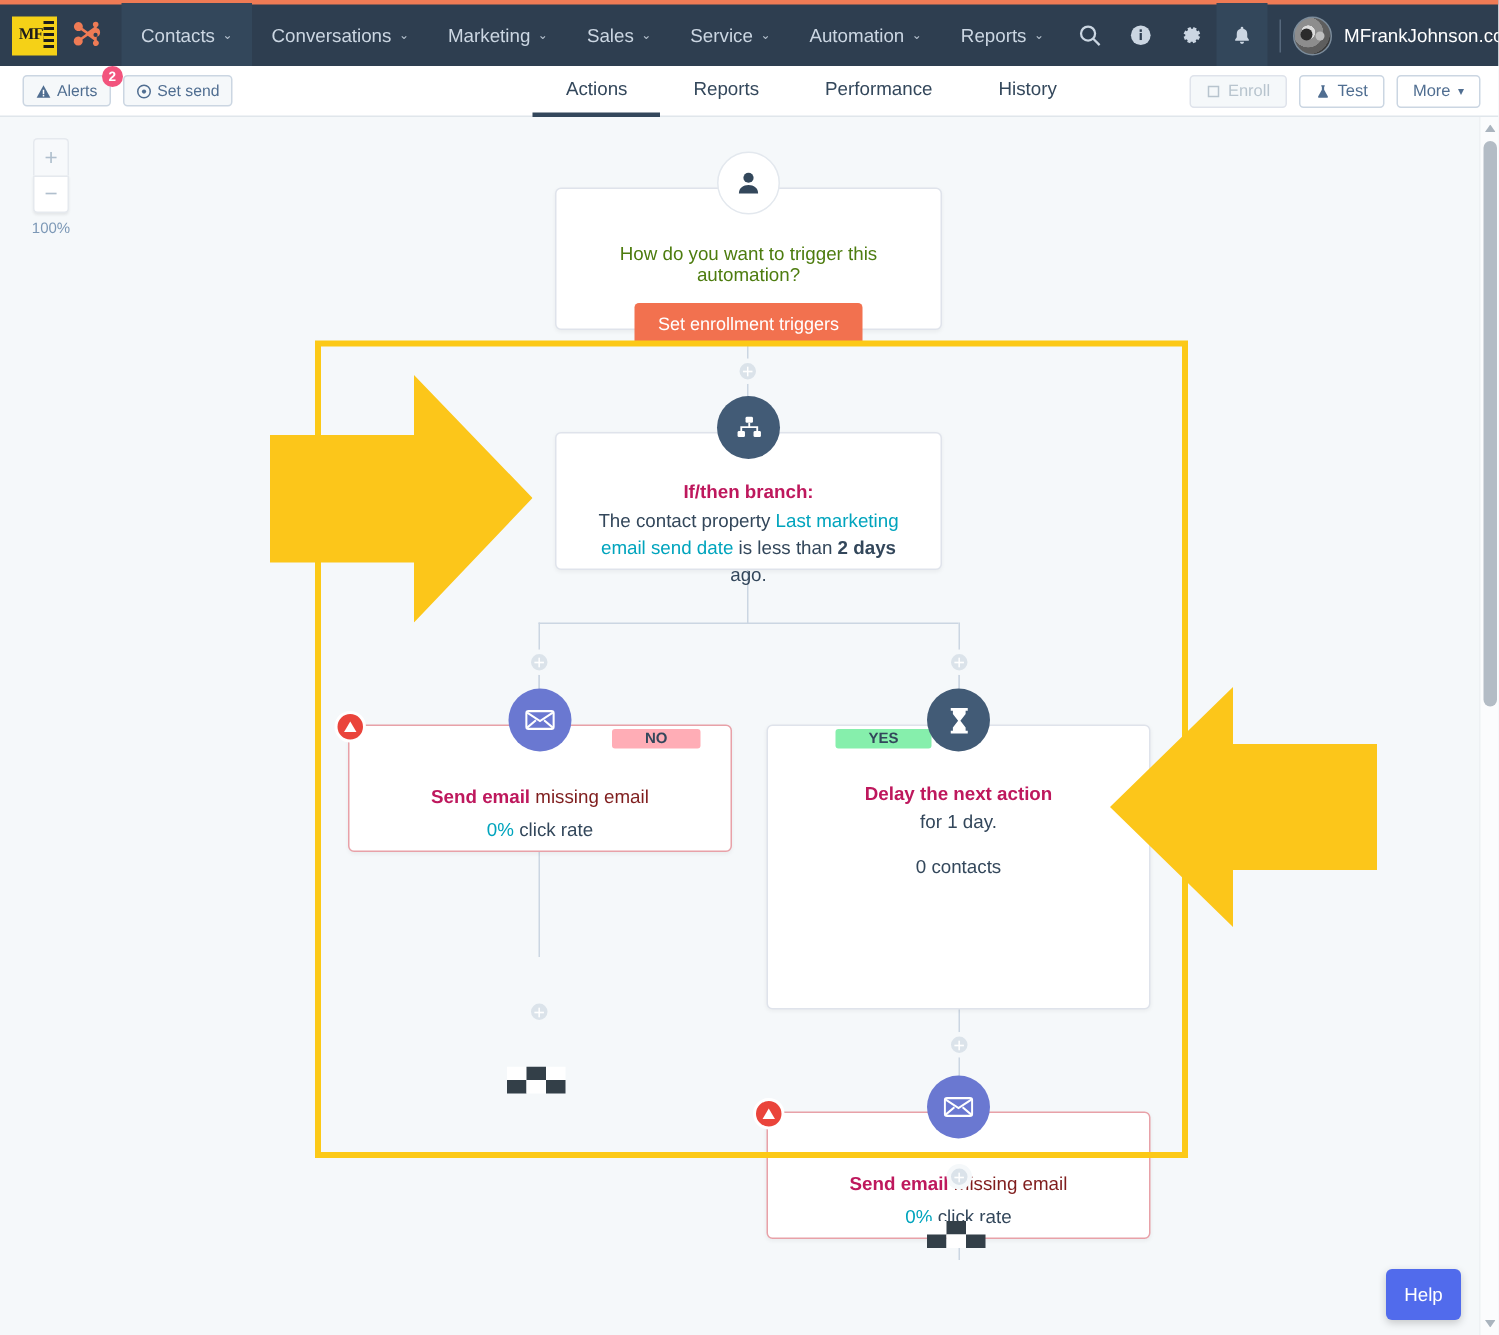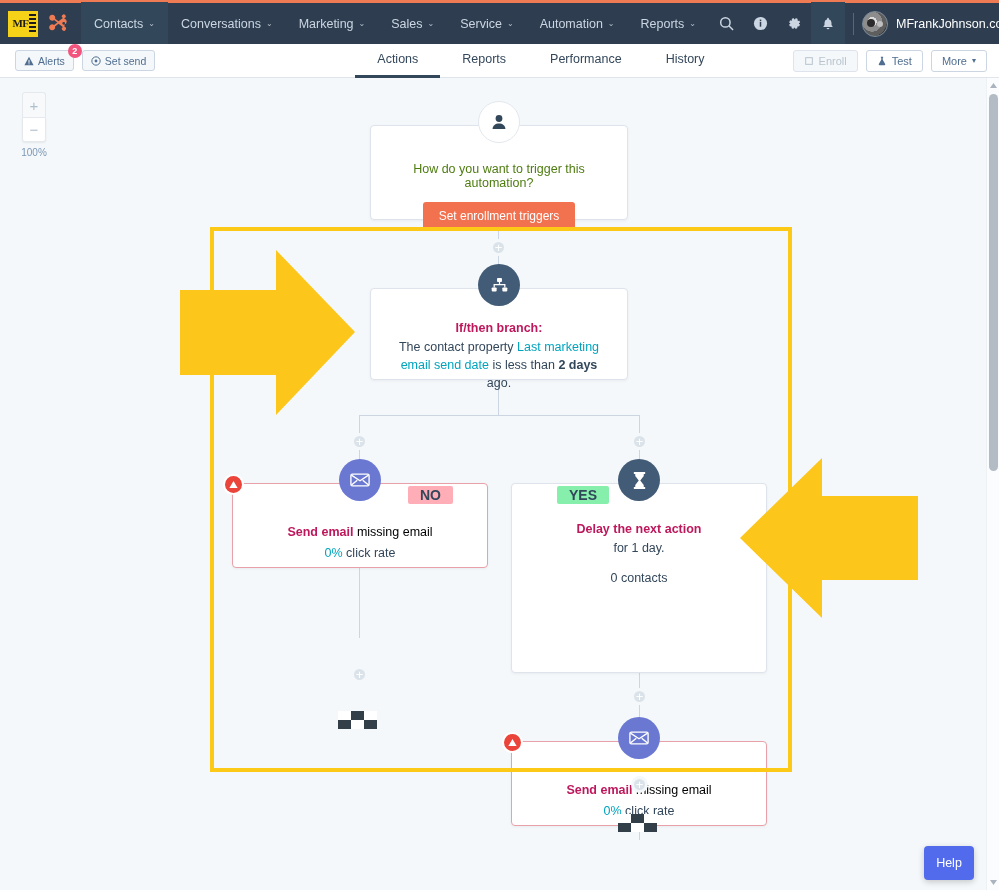--- a/index.html
+++ b/index.html
@@ -112,35 +112,35 @@
     position: absolute; left: 50%; top: -25px; transform: translateX(-50%);
     width: 42px; height: 42px; border-radius: 50%;
     display: flex; align-items: center; justify-content: center; z-index: 3;
   }
   .node-icon.white { background: #fff; border: 1px solid #e3e8ee; }
   .node-icon.navy { background: #425b76; }
   .node-icon.purple { background: #6a78d1; }
   .node-title { font-size: 12.5px; color: #be185d; font-weight: bold; }
   .node-line { font-size: 12.5px; color: #33475b; }
   .teal { color: #00a4bd; }
-  .red-txt { color: #000000; }
+  .red-txt { color: #7f1d1d; }
   .err-badge {
     position: absolute; left: -10px; top: -10px; width: 21px; height: 21px; border-radius: 50%;
     background: #ea443b; display: flex; align-items: center; justify-content: center; z-index: 4;
     border: 2px solid #fff;
   }
   .connector { position: absolute; background: #cbd6e2; }
   .plus-node {
     position: absolute; width: 17px; height: 17px; border-radius: 50%;
     background: #dbe3ea; display: flex; align-items: center; justify-content: center;
     color: #fff; font-size: 13px; line-height: 1; z-index: 3; cursor: pointer;
     border: 3px solid #f5f8fa;
   }
   .branch-lbl {
-    position: absolute; font-size: 14px; font-weight: bold; padding: 1px 12px;
+    position: absolute; font-size: 10px; font-weight: bold; padding: 1px 22px;
     border-radius: 2px; z-index: 3;
   }
   .branch-lbl.no { background: #ffadb6; color: #33475b; }
   .branch-lbl.yes { background: #86efac; color: #33475b; }
   .endflag { position: absolute; width: 40px; height: 28px; z-index: 2; }
 
   
   .hl-rect {
     position: absolute; border: 4px solid #fcc917; background: transparent; z-index: 8; pointer-events: none;
   }

